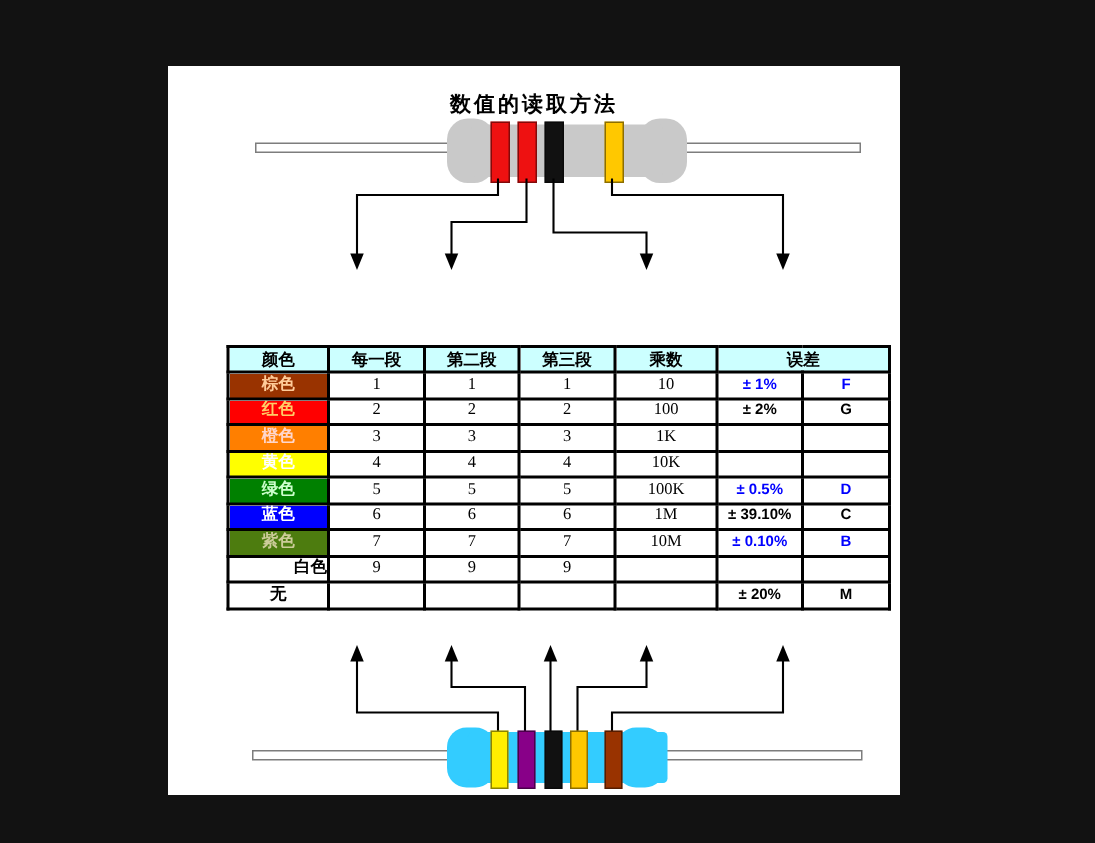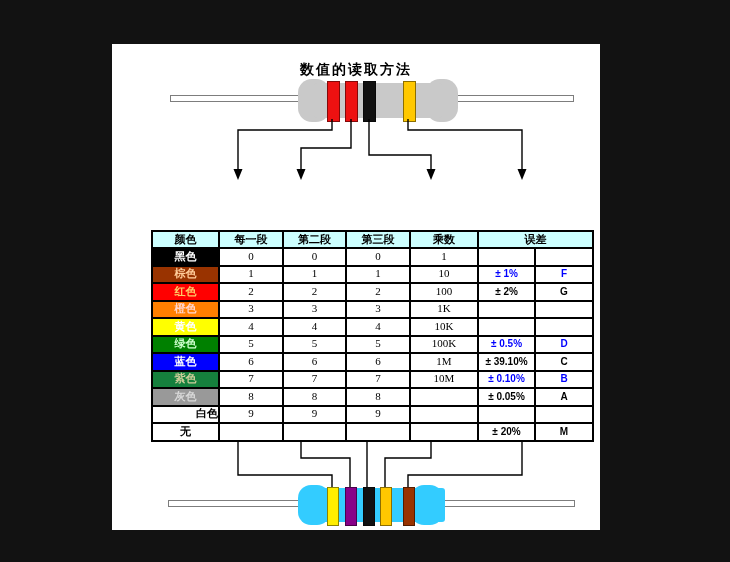--- a/index.html
+++ b/index.html
@@ -99,29 +99,20 @@
           <th>颜色</th>
           <th>每一段</th>
           <th>第二段</th>
           <th>第三段</th>
           <th>乘数</th>
           <th colspan="2">误差</th>
         </tr>
       </thead>
       <tbody>
           <tr>
-            <td class="lbl" style="background: rgb(0, 0, 0); color: rgb(255, 255, 255);">黑色</td>
-            <td class="digit">0</td>
-            <td class="digit">0</td>
-            <td class="digit">0</td>
-            <td class="mult">1</td>
-            <td class="tol"></td>
-            <td class="letter"></td>
-          </tr>
-          <tr>
             <td class="lbl" style="background: rgb(153, 51, 0); color: rgb(255, 204, 153);">棕色</td>
             <td class="digit">1</td>
             <td class="digit">1</td>
             <td class="digit">1</td>
             <td class="mult">10</td>
             <td class="tol" style="color: rgb(0, 0, 255);">± 1%</td>
             <td class="letter" style="color: rgb(0, 0, 255);">F</td>
           </tr>
           <tr>
             <td class="lbl" style="background: rgb(255, 0, 0); color: rgb(255, 204, 102);">红色</td>
@@ -162,36 +153,27 @@
           <tr>
             <td class="lbl" style="background: rgb(0, 0, 255); color: rgb(255, 255, 255);">蓝色</td>
             <td class="digit">6</td>
             <td class="digit">6</td>
             <td class="digit">6</td>
             <td class="mult">1M</td>
             <td class="tol">± 39.10%</td>
             <td class="letter">C</td>
           </tr>
           <tr>
-            <td class="lbl" style="background: #15803d; color: rgb(204, 204, 153);">紫色</td>
+            <td class="lbl" style="background: #4d7c0f; color: rgb(204, 204, 153);">紫色</td>
             <td class="digit">7</td>
             <td class="digit">7</td>
             <td class="digit">7</td>
             <td class="mult">10M</td>
             <td class="tol" style="color: rgb(0, 0, 255);">± 0.10%</td>
             <td class="letter" style="color: rgb(0, 0, 255);">B</td>
-          </tr>
-          <tr>
-            <td class="lbl" style="background: rgb(153, 153, 153); color: rgb(216, 216, 216);">灰色</td>
-            <td class="digit">8</td>
-            <td class="digit">8</td>
-            <td class="digit">8</td>
-            <td class="mult"></td>
-            <td class="tol">± 0.05%</td>
-            <td class="letter">A</td>
           </tr>
           <tr>
             <td class="lbl" style="background: rgb(255, 255, 255); color: rgb(0, 0, 0); padding-left: 43px;">白色</td>
             <td class="digit">9</td>
             <td class="digit">9</td>
             <td class="digit">9</td>
             <td class="mult"></td>
             <td class="tol"></td>
             <td class="letter"></td>
           </tr>

